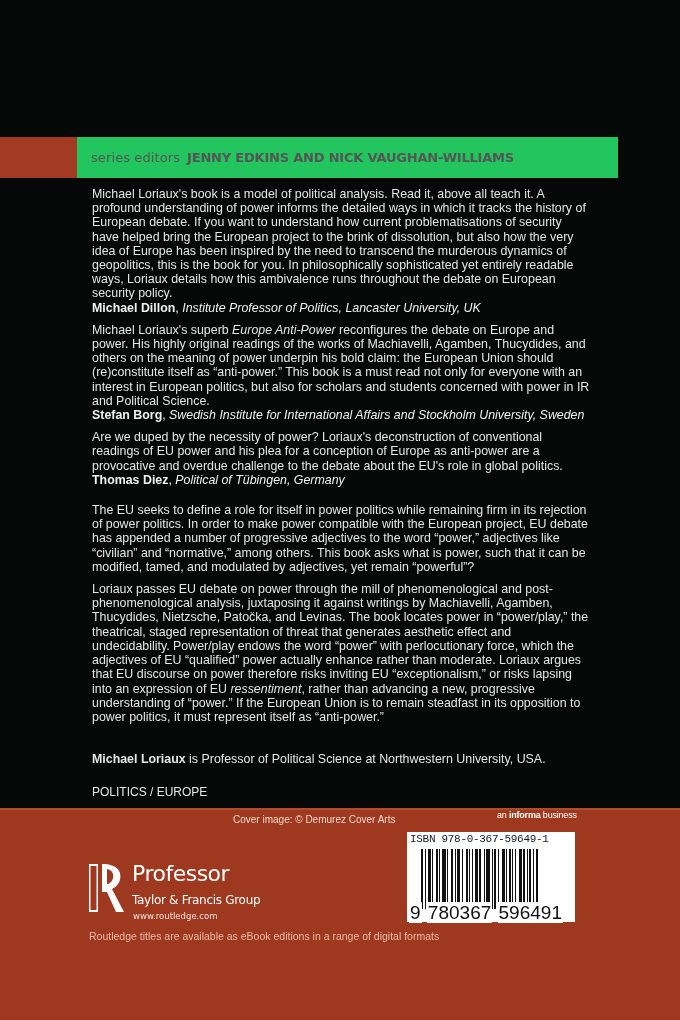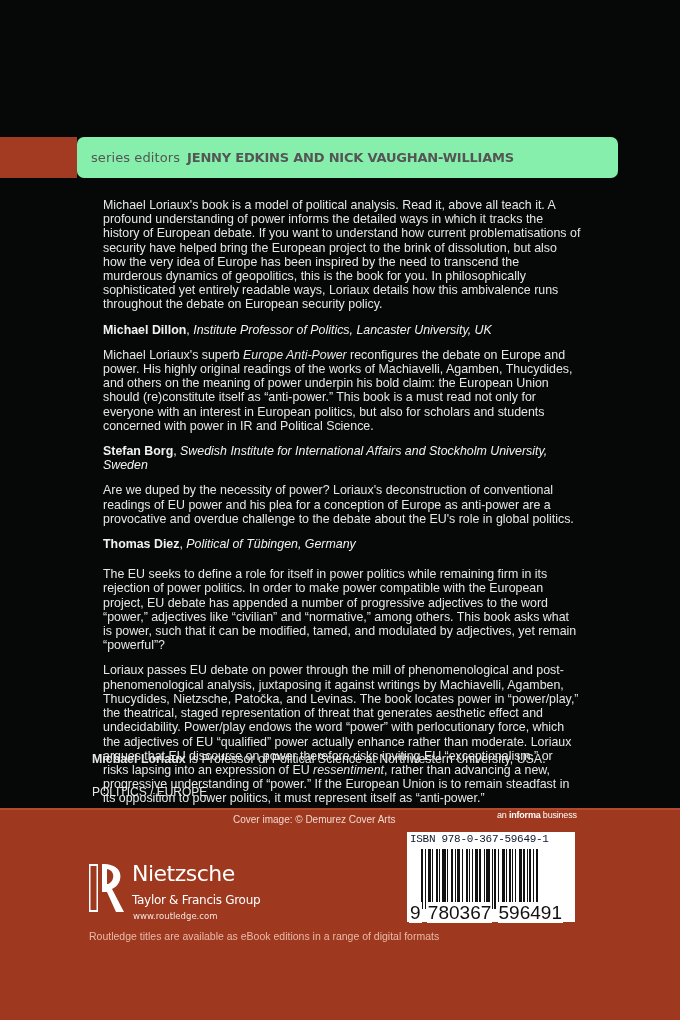--- a/index.html
+++ b/index.html
@@ -3,27 +3,27 @@
   <meta charset="utf-8">
   <style>
     * { margin: 0; padding: 0; box-sizing: border-box; }
     html, body { width: 680px; height: 1020px; overflow: hidden; background: #060707; }
     body { position: relative; font-family: "Liberation Sans", sans-serif; }
 
     .top-black { position: absolute; left: 0; top: 0; width: 680px; height: 137px; background: #060707; }
 
     .series-bar { position: absolute; left: 0; top: 137px; width: 618px; height: 41px; }
     .series-bar .accent { position: absolute; left: 0; top: 0; width: 77px; height: 41px; background: #a33a22; }
-    .series-bar .white { position: absolute; left: 77px; top: 0; width: 541px; height: 41px; background: #86efac;
-      display: flex; align-items: center; padding-left: 14px; border-radius: 7px; }
+    .series-bar .white { position: absolute; left: 77px; top: 0; width: 541px; height: 41px; background: #22c55e;
+      display: flex; align-items: center; padding-left: 14px; }
     .series-label { font-family: "DejaVu Sans", sans-serif; font-size: 13px; color: #555; letter-spacing: 0.1px; }
     .series-names { font-family: "DejaVu Sans", sans-serif; font-size: 13px; font-weight: bold; color: #555; margin-left: 7px; letter-spacing: -0.2px; }
 
     .content { position: absolute; left: 92px; top: 187px; width: 500px; color: #e6e6e6; font-size: 12.4px; line-height: 14.2px; }
-    .content p { margin: 11px; }
+    .content p { margin: 0; }
     .content .block { margin-bottom: 8px; }
     .content .attrib { color: #f2f2f2; }
     .content .attrib b { font-weight: bold; }
     .content .attrib i { font-style: italic; }
     .content .gap-lg { margin-top: 16px; }
     .author-line { position: absolute; left: 92px; top: 752px; font-size: 12.4px; color: #e6e6e6; }
     .subject-line { position: absolute; left: 92px; top: 785px; font-size: 12px; color: #e6e6e6; }
 
     .footer { position: absolute; left: 0; top: 808px; width: 680px; height: 212px; background: #9e391f; }
     .footer-topline { position: absolute; left: 0; top: 808px; width: 680px; height: 2px; background: #b34a2c; }
@@ -128,17 +128,17 @@
   </div>
   <div class="digits"><span>9</span> <span>780367</span> <span>596491</span></div>
 </div>
 
 <svg class="routledge-logo" viewBox="0 0 40 56">
   <rect x="1" y="4" width="9" height="48" fill="#ffffff"></rect>
   <rect x="2.5" y="6" width="6" height="44" fill="#9e391f"></rect>
   <path d="M14 4 C30 4 34 12 32 20 C30 26 26 28 24 29 L36 52 L28 52 L19 32 L14 32 Z" fill="#ffffff"></path>
   <path d="M19 9 C24 10 26 14 25 18 C24 22 21 24 19 24 Z" fill="#9e391f"></path>
 </svg>
-<div class="routledge-name">Nietzsche</div>
+<div class="routledge-name">Professor</div>
 <div class="routledge-group">Taylor &amp; Francis Group</div>
 <div class="routledge-url">www.routledge.com</div>
 
 <div class="ebook-note">Routledge titles are available as eBook editions in a range of digital formats</div>
 
 </body></html>

